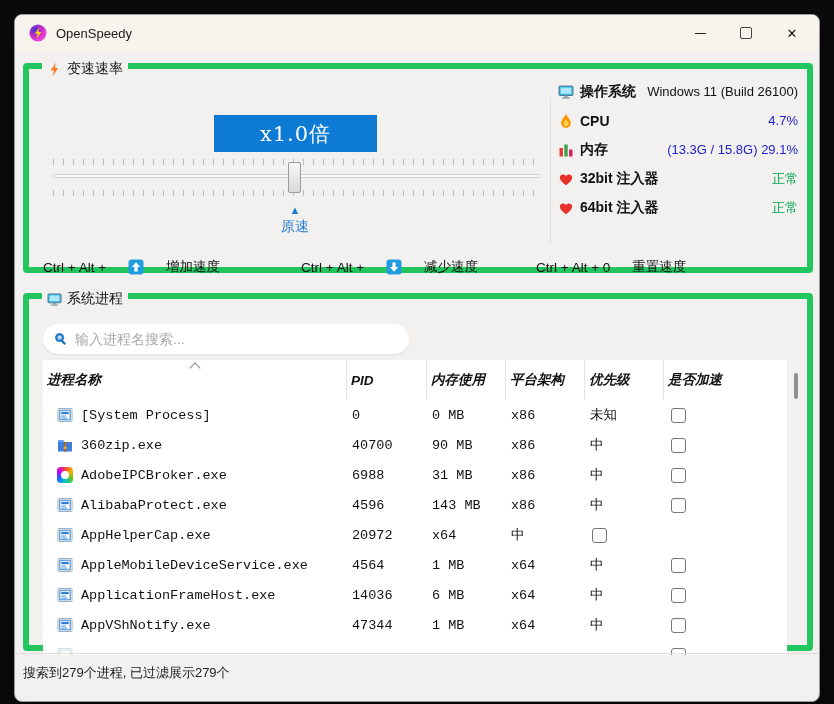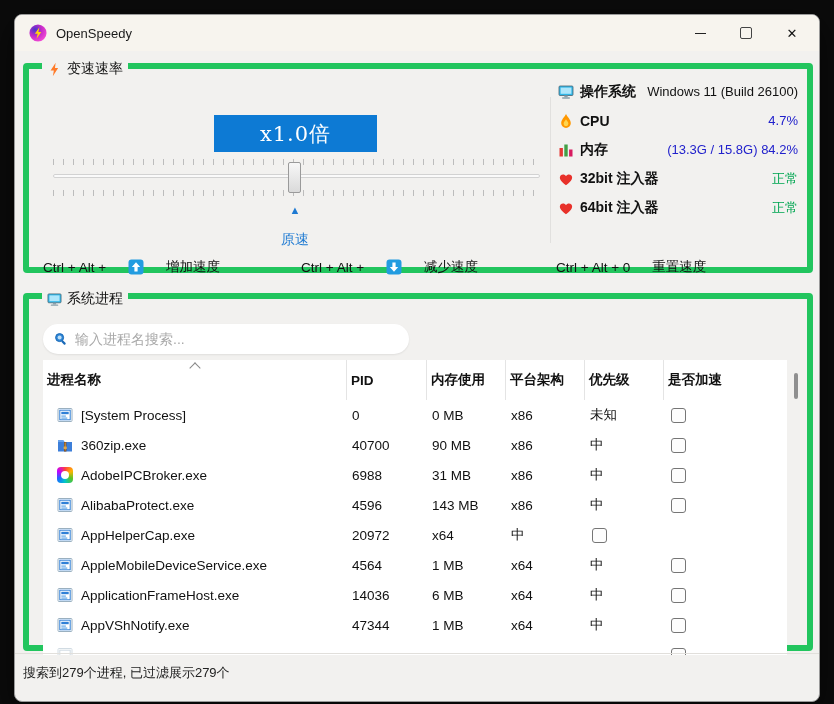--- a/index.html
+++ b/index.html
@@ -30,52 +30,52 @@
   .ticks{position:absolute;left:0;right:0;height:6px;
     background:repeating-linear-gradient(90deg,#bcbcbc 0 1px,transparent 1px 10px);}
   .ticks.top{top:2px;}
   .ticks.bottom{top:33px;}
   .track{position:absolute;left:0;right:0;top:17px;height:4px;background:#fafafa;border:1px solid #d2d2d2;
     border-radius:2px;box-sizing:border-box;}
   .handle{position:absolute;left:235px;top:5px;width:13px;height:31px;border:1px solid #9a9a9a;border-radius:2px;
     background:linear-gradient(#f7f7f7,#dadada);box-sizing:border-box;}
   .origin-marker{position:absolute;left:186px;top:134px;width:160px;text-align:center;color:#1e7ad2;}
   .tri{display:block;font-size:11px;line-height:14px;}
-  .origin-label{display:block;font-size:14px;line-height:19px;margin-top:13px;}
+  .origin-label{display:block;font-size:14px;line-height:19px;}
   .vsep{position:absolute;left:521px;top:28px;width:1px;height:146px;background:#e1e0de;}
   
   .sysinfo{position:absolute;left:529px;top:8px;width:240px;}
   .si-row{height:29px;display:flex;align-items:center;}
   .si-icon{width:16px;height:16px;display:inline-flex;flex:none;}
   .si-label{font-weight:bold;font-size:14px;color:#111;margin-left:6px;white-space:nowrap;}
   .si-value{margin-left:auto;font-size:13px;white-space:nowrap;}
   .si-value.black{color:#111;}
   .si-value.blue{color:#2121cc;}
   .si-value.green{color:#00a651;}
   
   .sc-item{position:absolute;top:188px;height:20px;display:flex;align-items:center;gap:22px;font-size:13.5px;color:#111;}
   .sc-item.sc0{left:14px;}
   .sc-item.sc1{left:272px;}
-  .sc-item.sc2{left:527px;align-items:center;}
+  .sc-item.sc2{left:507px;align-items:center;}
   .sc-keyic{width:16px;height:16px;display:inline-flex;}
   
   .searchbox{position:absolute;left:14px;top:25px;width:366px;height:30px;background:#fff;border-radius:15px;
     display:flex;align-items:center;padding-left:11px;box-sizing:border-box;box-shadow:0 1px 2px rgba(0,0,0,.08);}
   .search-ic{width:14px;height:14px;display:inline-flex;flex:none;}
   .searchbox input{border:none;outline:none;background:transparent;font-size:14px;margin-left:5px;flex:1;
     font-family:inherit;color:#6d28d9;}
   .searchbox input::placeholder{color:#a9a9a9;}
   .table{position:absolute;left:14px;top:61px;width:744px;height:295px;background:#fff;overflow:hidden;}
-  .thead{position:relative;display:grid;grid-template-columns:304px 80px 79px 79px 79px 1fr;height:40px;}
+  .thead{position:relative;display:grid;grid-template-columns:304px 80px 79px 79px 79px 1fr;height:40px;font-style:italic;}
   .th{display:flex;align-items:center;padding-left:4px;font-size:13.5px;font-weight:bold;color:#111;
     border-right:1px solid #e4e4e4;box-sizing:border-box;}
   .th:last-child{border-right:none;}
   .sort-caret{position:absolute;left:148px;top:4px;width:7px;height:7px;border-left:1px solid #888;border-top:1px solid #888;
     transform:rotate(45deg);}
-  .trow{display:grid;grid-template-columns:304px 80px 79px 79px 79px 1fr;height:30px;}
+  .trow{display:grid;grid-template-columns:304px 80px 79px 79px 79px 1fr;height:30px;font-family:Liberation Mono, monospace;}
   .td{display:flex;align-items:center;padding-left:5px;font-size:13.5px;color:#111;overflow:hidden;white-space:nowrap;}
   .td.name{padding-left:14px;gap:8px;}
   .proc-ic{width:16px;height:16px;display:inline-flex;flex:none;}
   .checkbox{width:13px;height:13px;border:1px solid #767676;border-radius:3px;background:#fdfdfd;margin-left:2px;}
   .adobe-ic{width:16px;height:16px;border-radius:4px;position:relative;flex:none;
     background:conic-gradient(#ff4040,#ffb400,#58c428,#00c8c8,#1a6cff,#c400ff,#ff4040);}
   .adobe-ic::after{content:'';position:absolute;left:4px;top:4px;right:4px;bottom:4px;background:#fff;border-radius:50%;}
   .scroll-thumb{position:absolute;left:765px;top:74px;width:4px;height:26px;background:#8f8f8f;border-radius:2px;}
   
   .statusbar{position:absolute;left:0;top:638px;width:100%;height:38px;border-top:1px solid #e1dfdb;
@@ -166,21 +166,21 @@
         </div>
         <div class="si-row">
           <span class="si-icon">
             <svg viewBox="0 0 16 16">
               <rect x="1.5" y="6" width="3.4" height="8.5" fill="#e53935"></rect>
               <rect x="6.3" y="2.5" width="3.4" height="12" fill="#43a047"></rect>
               <rect x="11.1" y="7.5" width="3.4" height="7" fill="#d81b60"></rect>
             </svg>
           </span>
           <span class="si-label">内存</span>
-          <span class="si-value blue">(13.3G / 15.8G) 84.2%</span>
+          <span class="si-value blue">(13.3G / 15.8G) 29.1%</span>
         </div>
         <div class="si-row">
           <span class="si-icon">
             <svg viewBox="0 0 16 16">
               <path d="M8 14.2 C2.2 10.4 0.8 6.8 2.6 4.6 C4.1 2.8 6.8 3.1 8 5.1 C9.2 3.1 11.9 2.8 13.4 4.6 C15.2 6.8 13.8 10.4 8 14.2 Z" fill="#e8312a"></path>
             </svg>
           </span>
           <span class="si-label">32bit 注入器</span>
           <span class="si-value green">正常</span>
         </div>

